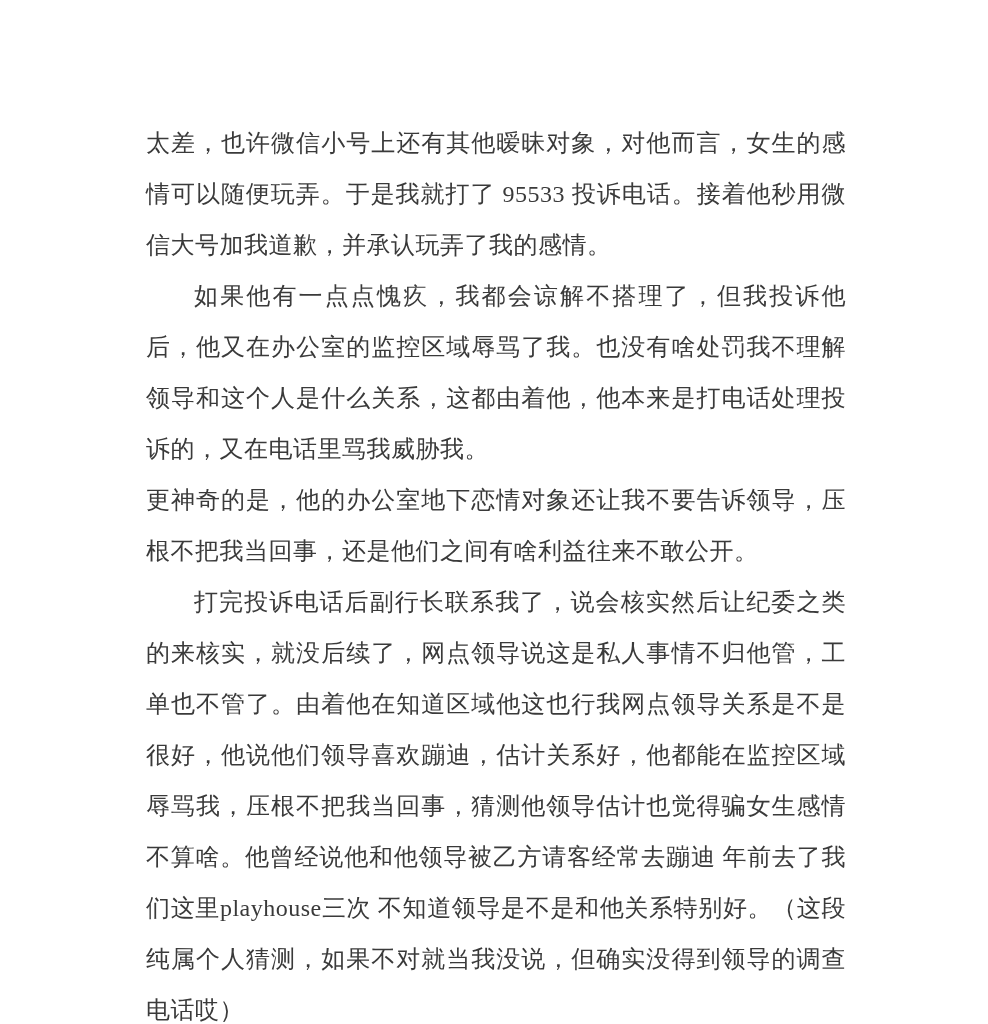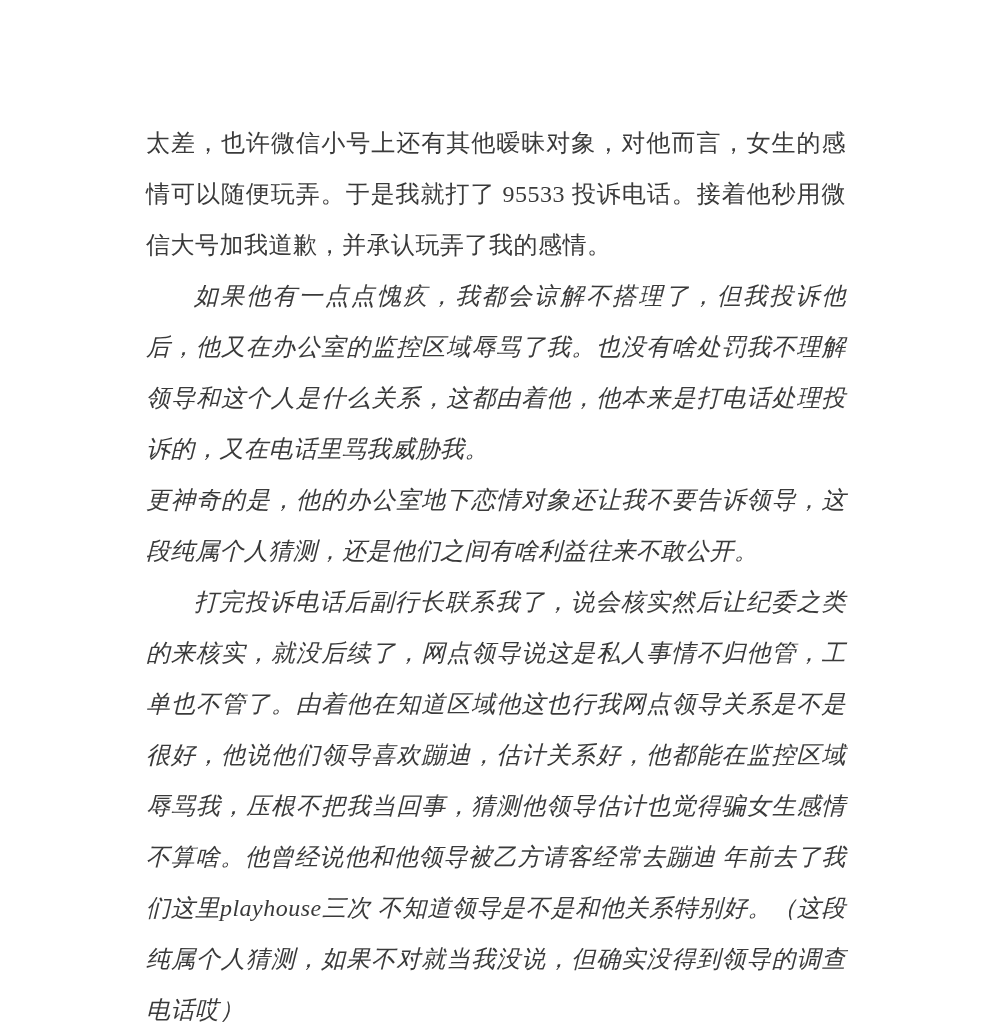--- a/index.html
+++ b/index.html
@@ -35,26 +35,25 @@
     text-align: justify;
     text-justify: inter-ideograph;
     color: #3a3a3a;
     font-family: "Liberation Serif", "DejaVu Serif", serif;
   }
   .para.indent {
     text-indent: 2em;
   }
   .para + .para {
     margin-top: 0px;
-    font-style: italic;
   }
 </style>
 </head>
 <body>
 
 <div class="page">
   <div class="doc-body">
     <p class="para">太差，也许微信小号上还有其他暧昧对象，对他而言，女生的感情可以随便玩弄。于是我就打了 95533 投诉电话。接着他秒用微信大号加我道歉，并承认玩弄了我的感情。</p>
     <p class="para indent">如果他有一点点愧疚，我都会谅解不搭理了，但我投诉他后，他又在办公室的监控区域辱骂了我。也没有啥处罚我不理解领导和这个人是什么关系，这都由着他，他本来是打电话处理投诉的，又在电话里骂我威胁我。</p>
-    <p class="para">更神奇的是，他的办公室地下恋情对象还让我不要告诉领导，这段纯属个人猜测，还是他们之间有啥利益往来不敢公开。</p>
+    <p class="para">更神奇的是，他的办公室地下恋情对象还让我不要告诉领导，压根不把我当回事，还是他们之间有啥利益往来不敢公开。</p>
     <p class="para indent">打完投诉电话后副行长联系我了，说会核实然后让纪委之类的来核实，就没后续了，网点领导说这是私人事情不归他管，工单也不管了。由着他在知道区域他这也行我网点领导关系是不是很好，他说他们领导喜欢蹦迪，估计关系好，他都能在监控区域辱骂我，压根不把我当回事，猜测他领导估计也觉得骗女生感情不算啥。他曾经说他和他领导被乙方请客经常去蹦迪 年前去了我们这里playhouse三次 不知道领导是不是和他关系特别好。（这段纯属个人猜测，如果不对就当我没说，但确实没得到领导的调查电话哎）</p>
   </div>
 </div>
 
 </body></html>

